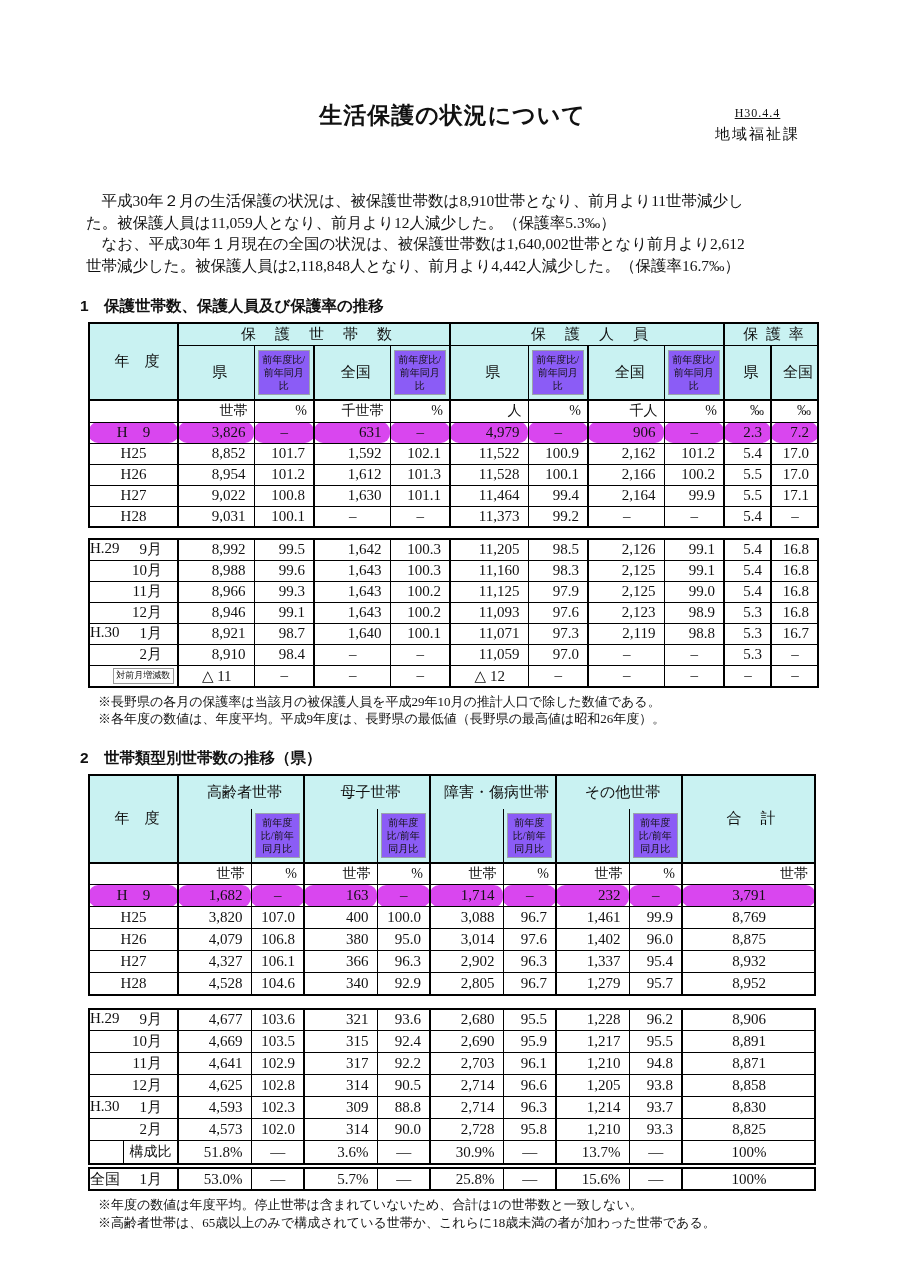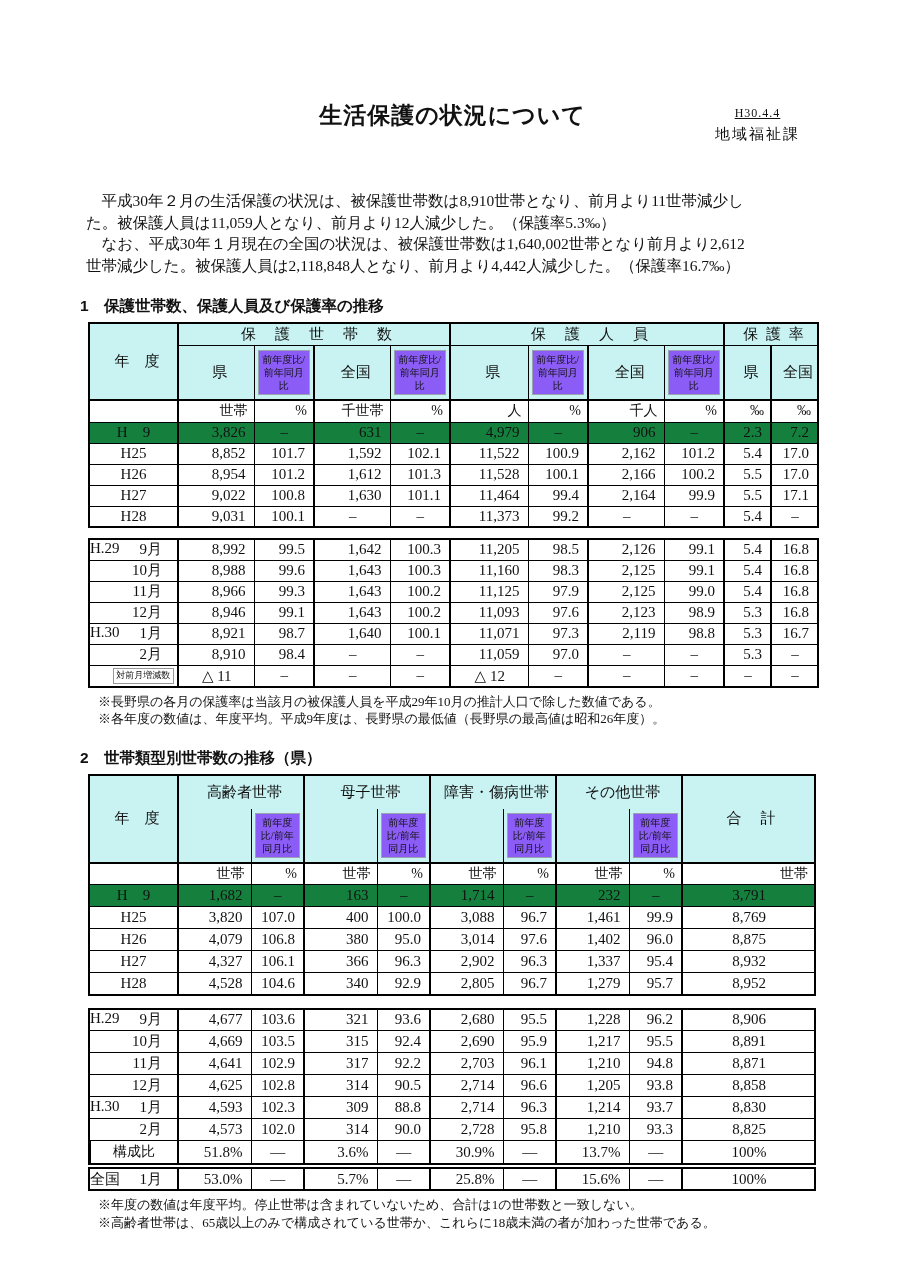--- a/index.html
+++ b/index.html
@@ -34,31 +34,31 @@
   .hrow1 .grp{font-size:15px;letter-spacing:2px;}
   .t1 .hrow2{height:54px;}
   .yearhd{font-size:15px;border-right-width:2px !important;}
   .sub{font-size:15px;}
   .boxcell{padding:0;}
   .inset{background:#8b5cf6;border:1px solid #9aa4ac;margin:4px 3px;padding:2px 1px;font-size:10px;line-height:1.3;text-align:center;white-space:normal;word-break:break-all;}
   .urow{height:22px;}
   .urow td{background:#fff;font-size:14px;text-align:right;padding-right:6px;}
 
   tbody[data-rows] tr{height:21px;}
-  tr.shade td{background:#15803d;}
+  tr.shade td{background:#d946ef;border-radius:9px;}
   .num{text-align:right;padding-right:8px;}
   .dash{text-align:center;padding-right:0;}
   .tot{text-align:center;padding-right:0;margin-left:28px;}
   .lbl{padding:0;font-size:15px;}
   .ctr{text-align:center;}
   .split .era{float:left;}
   .split .mon{float:right;padding-right:15px;}
   .lblflex{display:flex;align-items:stretch;}
   .t1m .lblflex{height:20px;}
-  .t2m .lblflex{height:22px;flex-direction:column;}
+  .t2m .lblflex{height:22px;}
   .lbox{display:flex;align-items:center;justify-content:center;}
   .lbox.small{flex:1;font-size:9px;border:1px solid #999;margin:2px 3px 2px 0;letter-spacing:0;}
   .lbox.normal{flex:1;font-size:14px;border-left:1px solid #000;}
   .t1m tr,.t2m tr{height:20px;}
   .t2 tbody[data-rows] tr{height:22px;}
   .t2m tbody[data-rows] tr{height:22px;}
   .gap{height:10px;}
   .t2 .hrow1{height:34px;}
   .t2 .hrow2{height:46px;}
   .cat{vertical-align:top;padding-top:7px;font-size:15px;}

